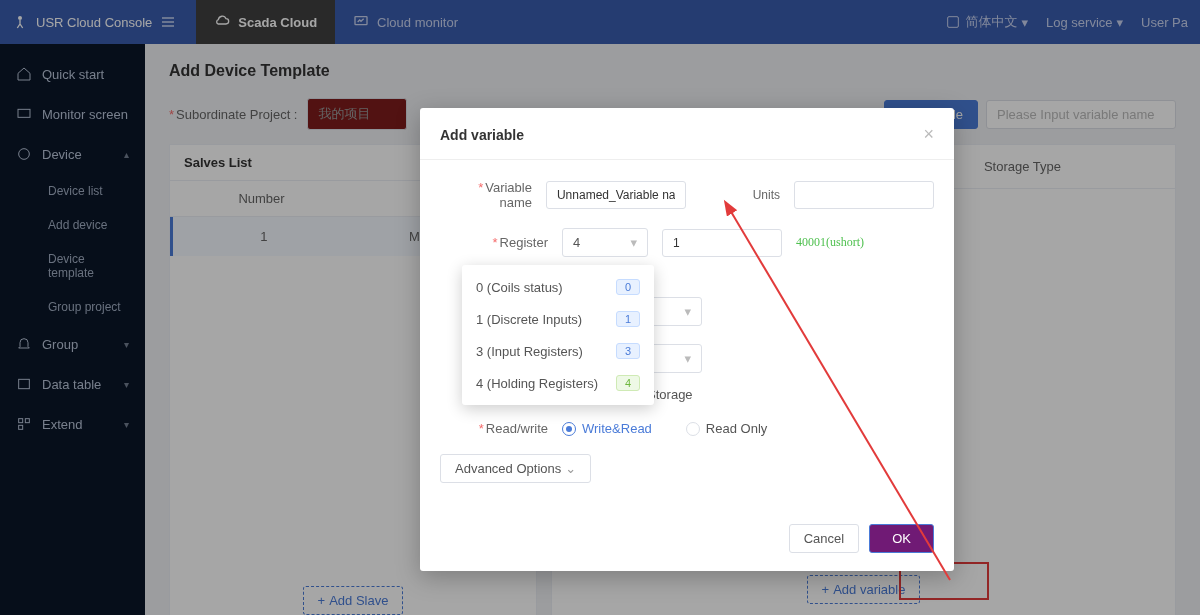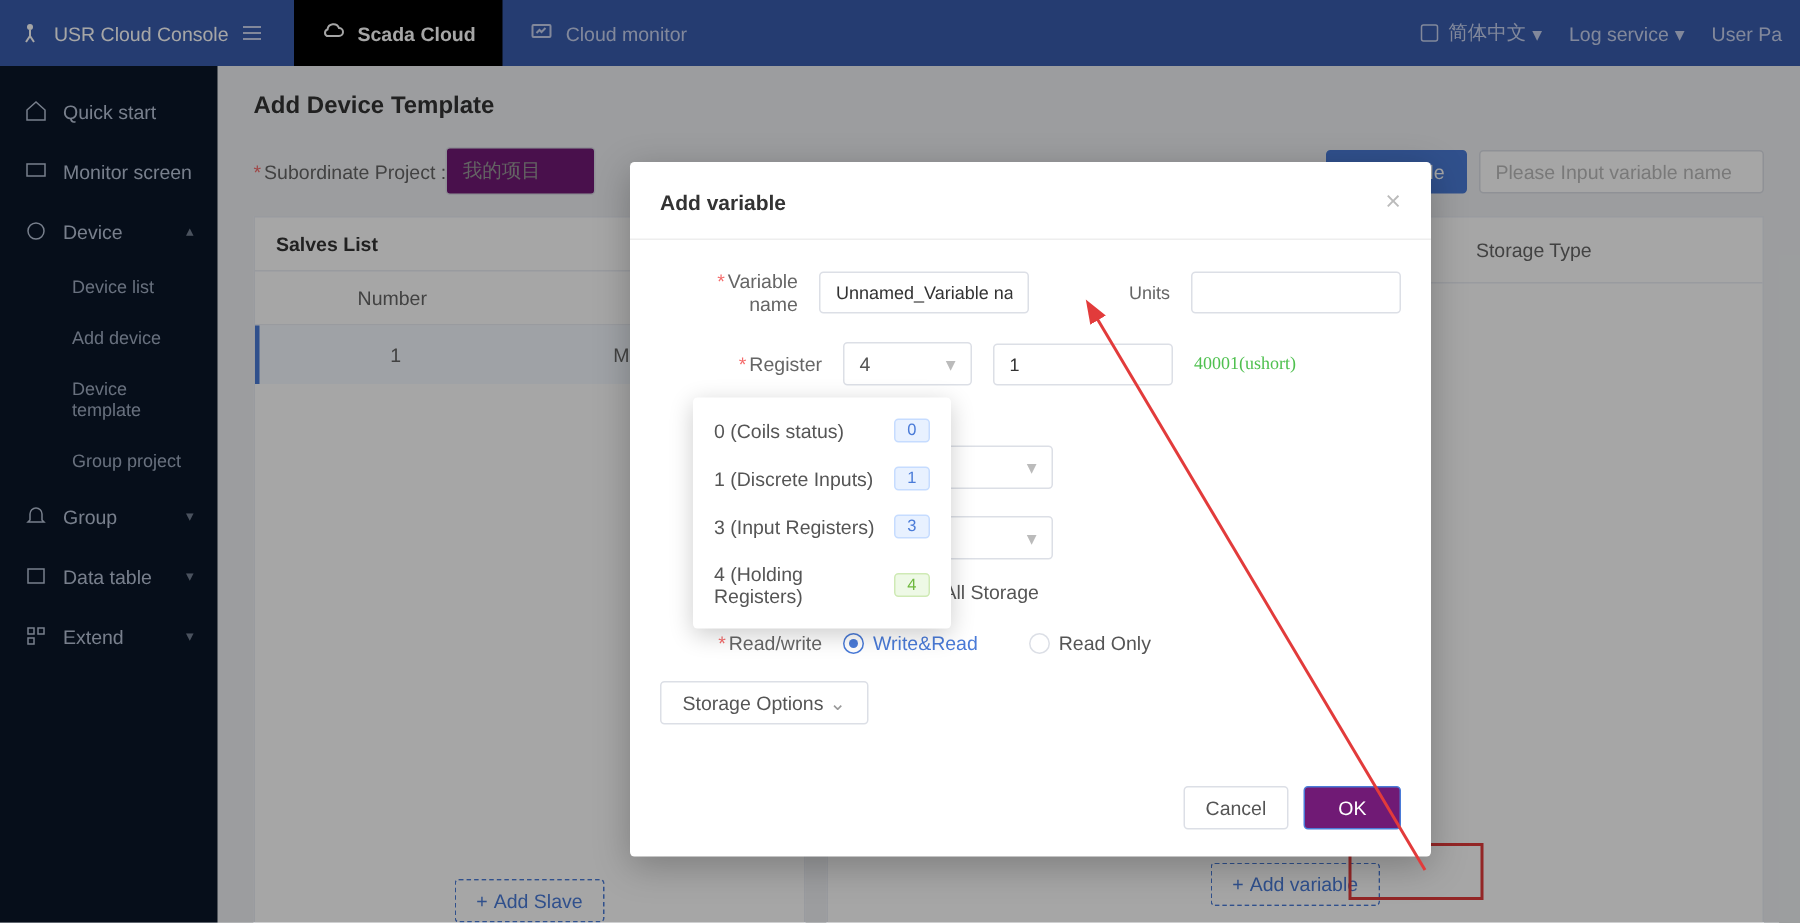--- a/index.html
+++ b/index.html
@@ -1,33 +1,33 @@
 <!DOCTYPE html>
 <html><head>
 <meta charset="utf-8">
 <style>
 *{box-sizing:border-box;margin:0;padding:0;font-family:-apple-system,BlinkMacSystemFont,"Segoe UI",Arial,sans-serif;font-size:13px;}
 body{width:1200px;height:615px;overflow:hidden;position:relative;background:#f0f2f5;}
 .topbar{height:44px;background:#3a5dae;display:flex;align-items:center;color:#fff;padding:0 12px;}
 .brand{display:flex;align-items:center;gap:8px;font-weight:400;margin-right:20px;}
 .topnav-item{display:flex;align-items:center;gap:8px;padding:0 18px;height:44px;color:#c8d2ef;cursor:pointer;}
-.topnav-item.active{background:#000000;color:#fff;font-weight:600;}
+.topnav-item.active{background:#404040;color:#fff;font-weight:600;}
 .top-right{margin-left:auto;display:flex;align-items:center;gap:18px;color:#c8d2ef;font-size:12px;}
 .top-right .item{display:flex;align-items:center;gap:4px;cursor:pointer;}
 .main{display:flex;height:607px;}
 .sidebar{width:145px;background:#0a1628;color:#b8c4d8;padding-top:10px;}
 .side-item{display:flex;align-items:center;gap:10px;padding:12px 16px;cursor:pointer;font-size:13px;}
 .side-item .chev{margin-left:auto;font-size:10px;opacity:.6;}
 .side-sub{padding:10px 16px 10px 48px;cursor:pointer;font-size:12px;color:#a0adc2;}
 .content{flex:1;padding:18px 24px;position:relative;}
 .page-title{font-size:16px;font-weight:600;color:#333;margin-bottom:18px;}
-.toolbar{display:flex;align-items:center;margin-bottom:14px;}
+.toolbar{display:flex;align-items:center;gap:10px;margin-bottom:14px;}
 .req{color:#f56c6c;margin-right:2px;}
 .label{color:#666;font-size:13px;}
-.select{border:1px solid #dcdfe6;background:#701a75;padding:6px 10px;border-radius:3px;color:#999;min-width:100px;display:inline-block;}
+.select{border:1px solid #dcdfe6;background:#7f1d1d;padding:6px 10px;border-radius:3px;color:#999;min-width:100px;display:inline-block;}
 .btn{border:1px solid #dcdfe6;background:#fff;padding:6px 14px;border-radius:3px;cursor:pointer;color:#555;display:inline-flex;align-items:center;gap:4px;}
 .btn.primary{background:#4a7bd8;border-color:#4a7bd8;color:#fff;}
 .btn.dashed{border:1px dashed #4a7bd8;color:#4a7bd8;background:transparent;}
 .input{border:1px solid #dcdfe6;background:#fff;padding:6px 10px;border-radius:3px;color:#333;}
 .input::placeholder{color:#bbb;}
 .panel-row{display:flex;gap:14px;}
 .panel{flex:1;background:#fff;border:1px solid #ebeef5;}
 .panel.left{flex:0 0 368px;}
 .panel-title{padding:10px 14px;border-bottom:1px solid #ebeef5;font-weight:600;color:#333;}
 .tbl-head{display:flex;padding:10px 0;color:#666;font-size:12px;border-bottom:1px solid #ebeef5;}
@@ -42,21 +42,21 @@
 .modal{position:absolute;left:420px;top:108px;width:534px;background:#fff;border-radius:3px;box-shadow:0 6px 24px rgba(0,0,0,.25);z-index:20;}
 .modal-head{display:flex;align-items:center;justify-content:space-between;padding:16px 20px 14px;border-bottom:1px solid #eee;}
 .modal-title{font-weight:600;color:#333;font-size:14px;}
 .close{color:#bbb;cursor:pointer;font-size:18px;}
 .modal-body{padding:20px 20px 10px 36px;}
 .form-row{display:flex;align-items:center;margin-bottom:18px;gap:14px;}
 .flabel{width:92px;text-align:right;color:#666;font-size:12px;}
 .finput{border:1px solid #dcdfe6;padding:6px 10px;border-radius:3px;width:140px;color:#333;font-size:12px;}
 .fselect{border:1px solid #dcdfe6;padding:6px 10px;border-radius:3px;width:86px;display:flex;align-items:center;justify-content:space-between;color:#555;font-size:12px;}
 .hint{color:#4fc04f;font-size:12px;font-family:Liberation Serif, serif;}
-.dropdown{position:absolute;left:462px;top:265px;width:172px;background:#fff;border-radius:3px;box-shadow:0 4px 16px rgba(0,0,0,.2);z-index:30;padding:6px 0;}
+.dropdown{position:absolute;left:462px;top:265px;width:192px;background:#fff;border-radius:3px;box-shadow:0 4px 16px rgba(0,0,0,.2);z-index:30;padding:6px 0;}
 .dd-item{display:flex;align-items:center;justify-content:space-between;padding:8px 14px;cursor:pointer;font-size:12px;color:#555;}
 .dd-badge{background:#e8f1ff;color:#4a7bd8;border:1px solid #c6dcff;border-radius:3px;padding:1px 8px;font-size:11px;}
 .dd-badge.sel{background:#eef9e6;color:#6fb83f;border-color:#cfeab5;}
 .radio{display:inline-flex;align-items:center;gap:6px;margin-right:20px;font-size:12px;color:#555;}
 .radio .dot{width:14px;height:14px;border:1px solid #dcdfe6;border-radius:50%;display:inline-flex;align-items:center;justify-content:center;}
 .radio.checked{color:#4a7bd8;}
 .radio.checked .dot{border-color:#4a7bd8;}
 .radio.checked .dot::after{content:"";width:6px;height:6px;background:#4a7bd8;border-radius:50%;}
 .chk{width:14px;height:14px;border:1px solid #dcdfe6;border-radius:2px;display:inline-block;margin-right:6px;vertical-align:middle;}
 .modal-foot{padding:12px 20px 18px;display:flex;justify-content:flex-end;gap:10px;border-top:1px solid transparent;}
@@ -259,21 +259,21 @@
           <span class="dot"></span>
           <span>Write&amp;Read</span>
         </label>
       <label class="radio">
           <span class="dot"></span>
           <span>Read Only</span>
         </label>
     </div>
     <div class="form-row" style="margin-left:-16px;">
       <button class="btn">
-          <span>Storage Options</span> 
+          <span>Advanced Options</span> 
           <span style="color:#999">⌄</span>
         </button>
     </div>
   </div>
   <div class="modal-foot">
     <button class="btn">Cancel</button>
     <button class="btn ok">OK</button>
   </div>
 </div>
 

